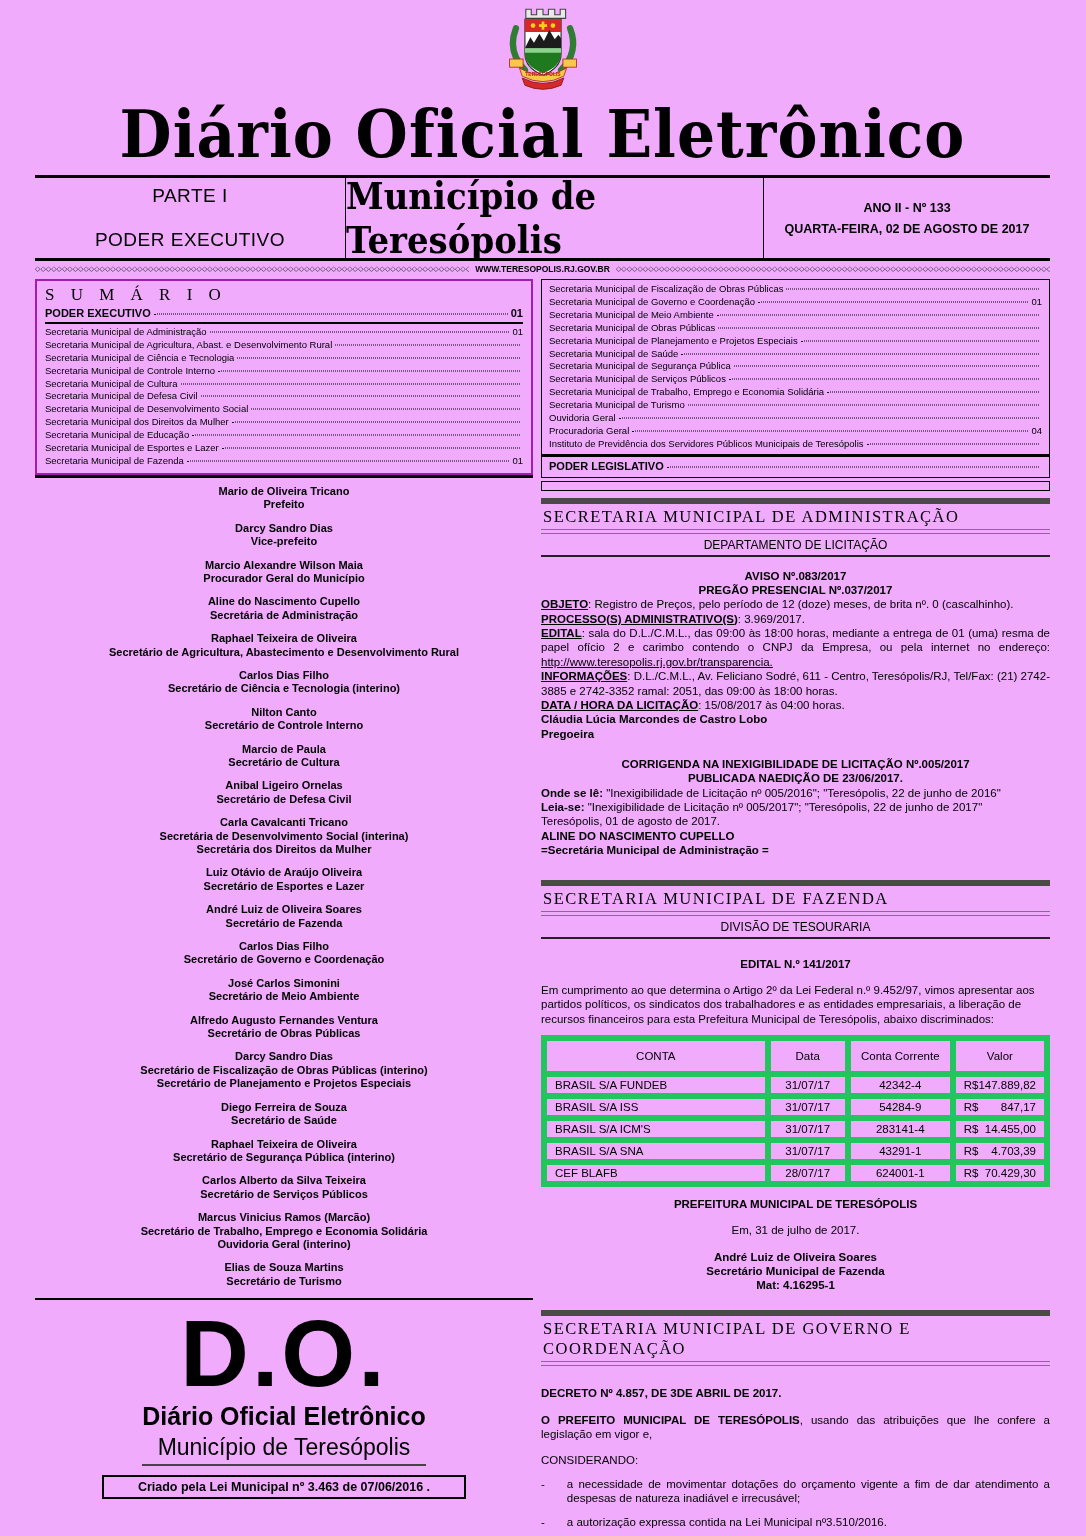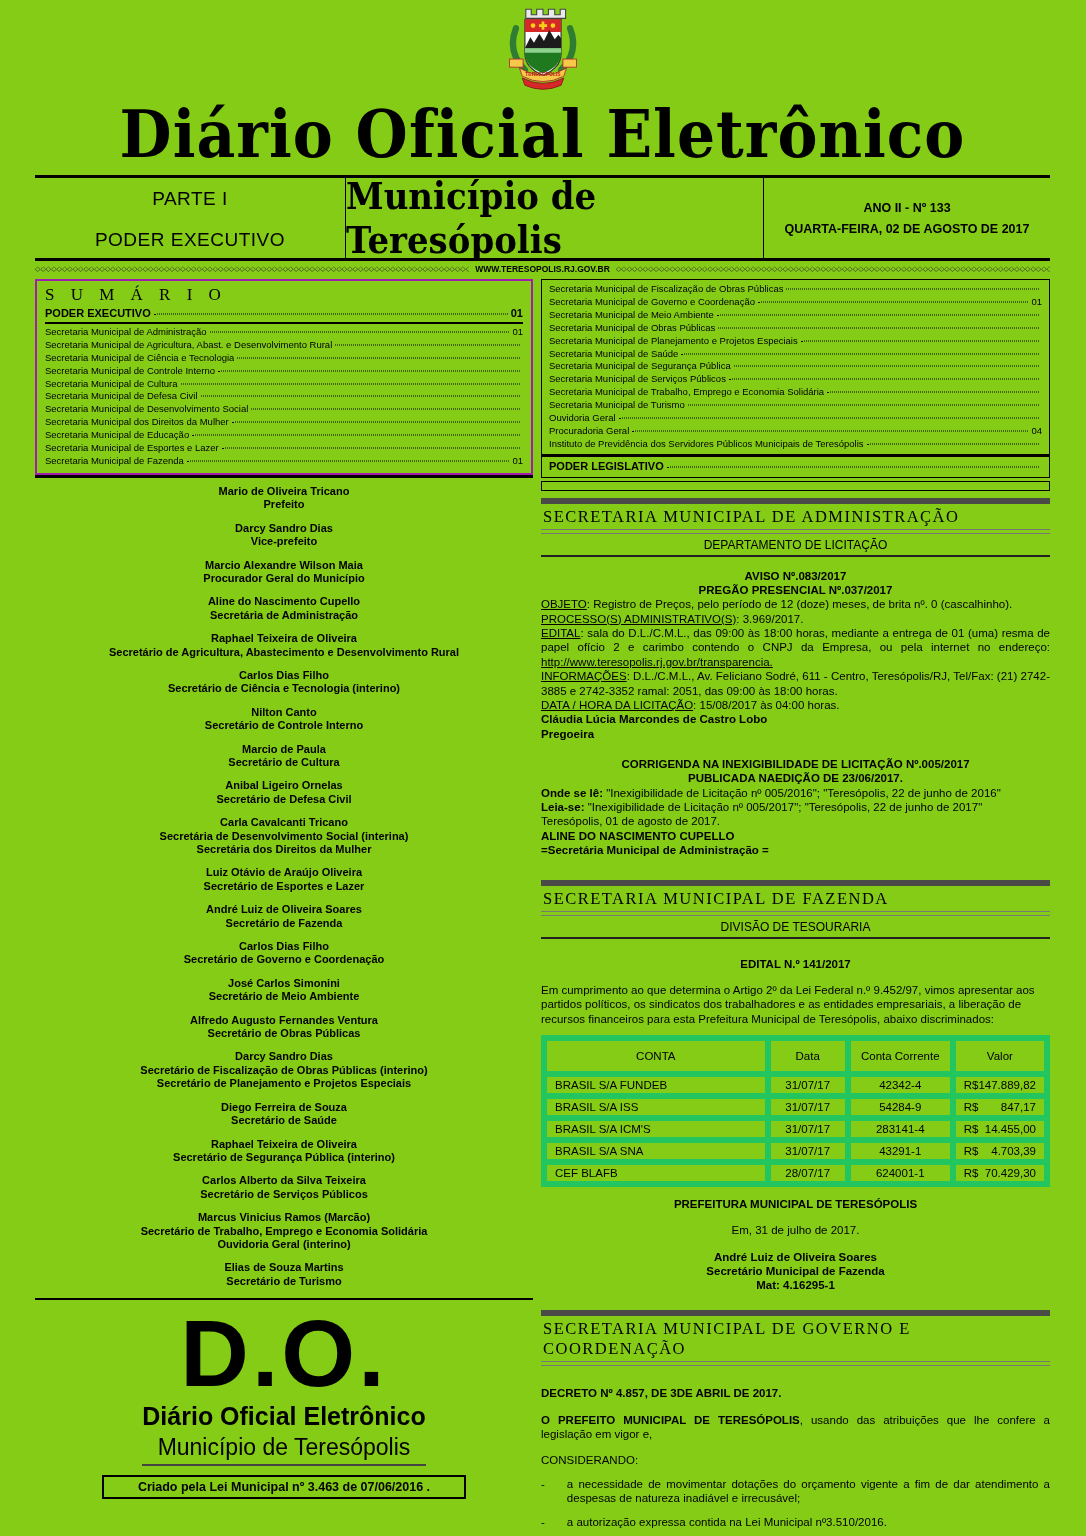--- a/index.html
+++ b/index.html
@@ -1,26 +1,26 @@
 <!DOCTYPE html>
 <html style="--section_bar: #4a4a46; --signature_bg: #e9efe5; --stamp_ring: #7b2230; --stamp_strip: #3a5f9e;"><head>
 <meta charset="utf-8">
 <style>
   html,body{margin:0;padding:0;background:#888;}
-  .page{width:1086px;height:1536px;background:#84cc16;margin:0 auto;position:relative;
+  .page{width:1086px;height:1536px;background:#f0abfc;margin:0 auto;position:relative;
         font-family:"Liberation Sans",sans-serif;color:#000;overflow:hidden;}
   .inner{padding:0 36px 0 35px;}
 
   
   .crest-wrap{text-align:center;padding-top:3px;height:96px;}
   .gztitle{font-family:"DejaVu Serif",serif;font-weight:bold;font-size:60px;text-align:center;
            margin:0 0 6px;letter-spacing:1px;transform:scaleY(1.08);}
   .mast-row{display:flex;border-top:3px solid #000;border-bottom:3px solid #000;}
   .m-left{width:310px;border-right:1px solid #000;display:flex;flex-direction:column;
-          justify-content:flex-end;align-items:center;padding:7px 0;gap:19px;}
+          justify-content:space-between;align-items:center;padding:7px 0;gap:11px;}
   .m-left div{font-size:19px;letter-spacing:.5px;}
   .m-mid{flex:1;display:flex;align-items:center;justify-content:center;border-right:1px solid #000;}
   .m-mid .bl{font-family:"DejaVu Serif",serif;font-weight:bold;font-size:34px;transform:scaleY(1.1);}
   .m-right{width:286px;text-align:center;display:flex;flex-direction:column;justify-content:center;
            gap:7px;font-weight:bold;font-size:12.5px;}
   .url-row{display:flex;align-items:center;margin:3px 0 5px;}
   .chain{flex:1;overflow:hidden;white-space:nowrap;font-size:7px;color:#333;line-height:10px;}
   .chain.r{text-align:right;}
   .url{font-size:8.5px;font-weight:bold;padding:0 6px;white-space:nowrap;}
 
@@ -59,21 +59,21 @@
 
   
   .sec-bar{height:6px;background:var(--section_bar,#4a4a46);}
   .sec-title{font-family:"Liberation Serif",serif;font-size:16.5px;letter-spacing:1.5px;padding:3px 2px 2px;}
   .sec-dbl{height:3px;border-top:1px solid #777;border-bottom:1px solid #777;}
   .dept{text-align:center;font-weight:normal;font-size:12px;padding:4px 0 3px;}
   .dept-rule{border:none;border-top:2px solid #222;margin:0;}
   .c-title{text-align:center;font-weight:bold;font-size:11.5px;line-height:14.2px;}
   .para{font-size:11.5px;line-height:14.4px;text-align:justify;}
   .b{font-weight:bold;}
-  .lbl{font-weight:normal;text-decoration:underline;}
+  .lbl{font-weight:bold;text-decoration:underline;}
   .link{text-decoration:underline;} .mt12{margin-top:12px;} .mt16{margin-top:16px;}
   .center{text-align:center;}
 
   .tes-table{width:100%;border-collapse:collapse;border:2px solid #000;margin:9px 0 10px;}
   .tes-table th,.tes-table td{border:6px solid #22c55e;font-size:11.5px;padding:2px 8px;}
   .tes-table th{font-weight:normal;height:26px;text-align:center;}
   .td-c{text-align:center;}
   .td-val{display:flex;justify-content:space-between;}
   .w-conta{width:45%;} .w-data{width:16%;} .w-cc{width:21%;} .w-val{width:18%;}
 

